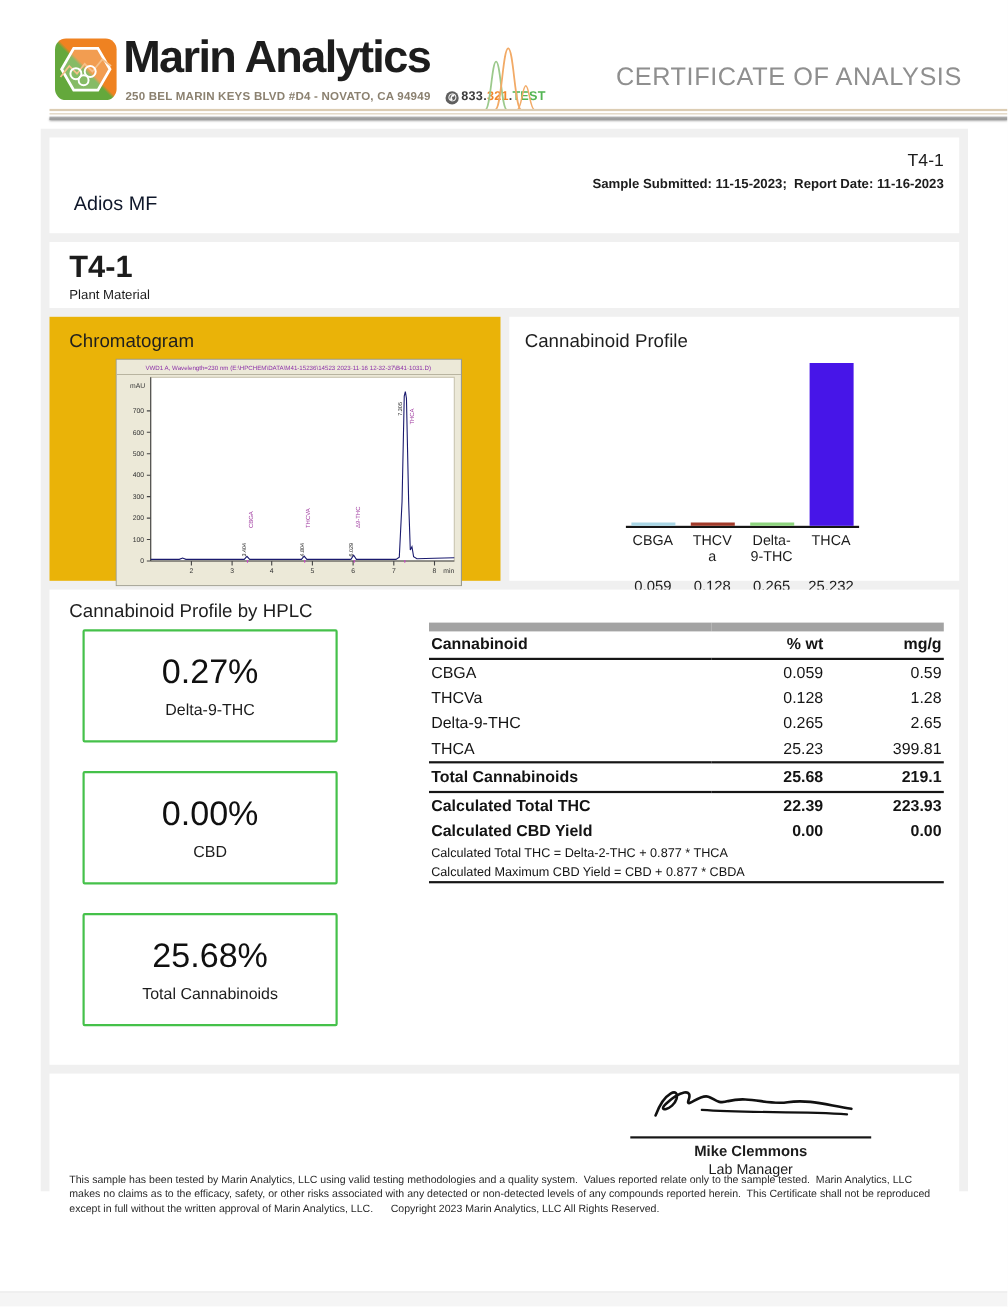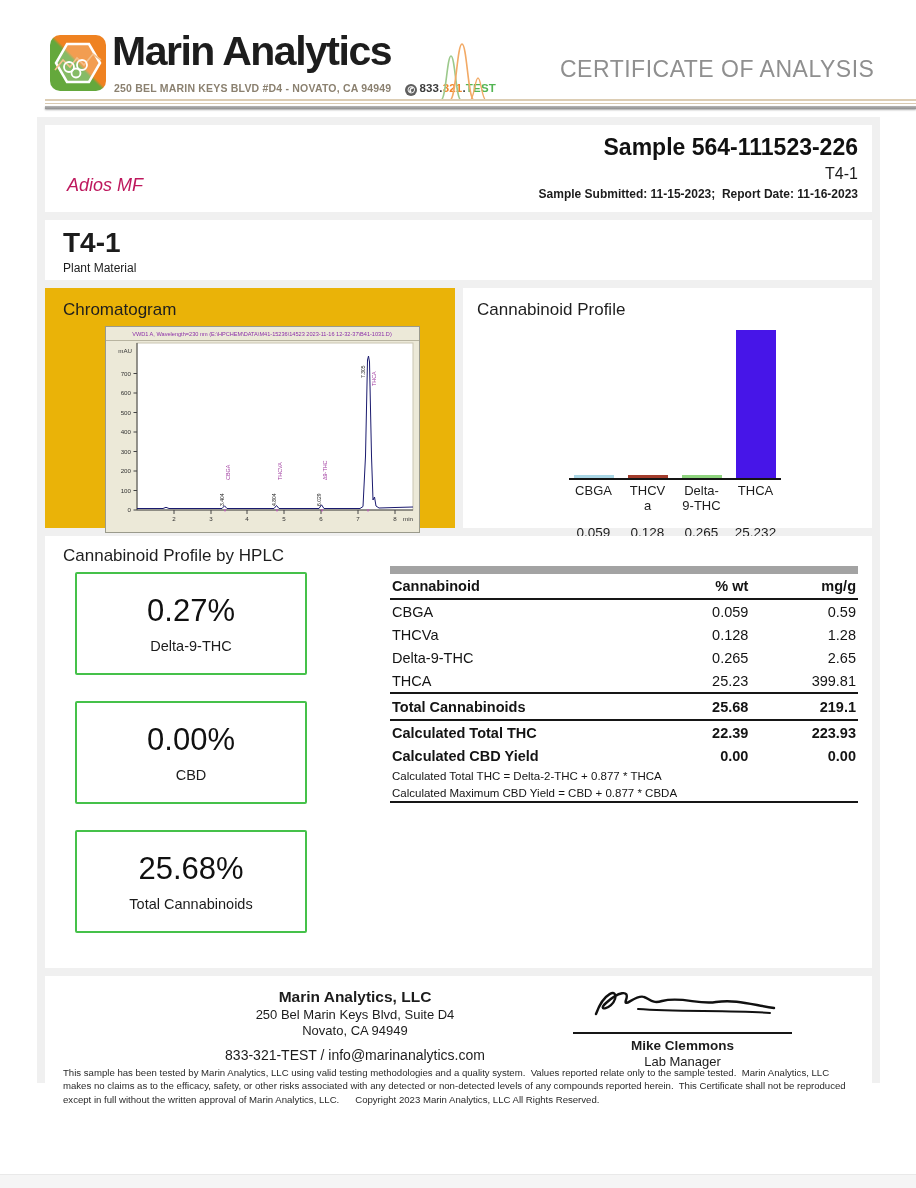--- a/index.html
+++ b/index.html
@@ -26,21 +26,21 @@
   .rule .r2 { height:1px; background:#d9cab2; margin-bottom:2px; }
   .rule .r3 { height:3px; background:linear-gradient(#b5b5b5,#8f8f8f);
               box-shadow:0 1px 2px rgba(0,0,0,0.35); }
 
   
   .content { position:absolute; left:37px; right:36px; top:117px; height:966px;
              background:#f0f0f0; padding:8px; box-sizing:border-box; }
   .card { background:#fff; margin-bottom:8px; box-sizing:border-box; position:relative; }
 
   .sample-card { height:87px; }
-  .client { position:absolute; left:22px; bottom:16px; font-size:18px; color:#be185d;font-style:italic; }
+  .client { position:absolute; left:22px; bottom:16px; font-size:18px; color:#0f172a; }
   .sample-right { position:absolute; right:14px; top:9px; text-align:right; }
   .sample-id { font-size:23px; font-weight:700; color:#111; }
   .sample-name { font-size:16px; margin-top:4px; }
   .sample-dates { font-size:12px; font-weight:700; margin-top:4px; white-space:pre-wrap; }
 
   .name-card { height:60px; padding:7px 18px; }
   .big-name { font-size:28px; font-weight:700; }
   .material { font-size:12px; margin-top:2px; }
 
   .charts-row { display:flex; gap:8px; height:240px; margin-bottom:8px; }
@@ -144,21 +144,20 @@
     <div class="r1"></div>
       <div class="r2"></div>
       <div class="r3"></div>
   </div>
 
   <div class="content">
 
     <div class="card sample-card">
       <div class="client">Adios MF</div>
       <div class="sample-right">
-        <div class="sample-id">Sample 564-111523-226</div>
         <div class="sample-name">T4-1</div>
         <div class="sample-dates">Sample Submitted: 11-15-2023;  Report Date: 11-16-2023</div>
       </div>
     </div>
 
     <div class="card name-card">
       <div class="big-name">T4-1</div>
       <div class="material">Plant Material</div>
     </div>
 
@@ -331,26 +330,20 @@
               </tr>
             <tr class="note-row">
                 <td colspan="3">Calculated Maximum CBD Yield = CBD + 0.877 * CBDA</td>
               </tr>
           </tbody>
         </table>
       </div>
     </div>
 
     <div class="card footer-card">
-      <div class="lab-block">
-        <div class="lab-company">Marin Analytics, LLC</div>
-        <div class="lab-a1">250 Bel Marin Keys Blvd, Suite D4</div>
-        <div class="lab-a2">Novato, CA 94949</div>
-        <div class="lab-contact">833-321-TEST / info@marinanalytics.com</div>
-      </div>
       <div class="sig-block">
         <svg width="210" height="46" viewBox="0 0 210 46">
           <path d="M18 32 C26 10 40 6 37 17 C34 27 18 30 28 21 C40 10 52 7 48 18 C45 27 58 12 66 15 C72 17 74 22 84 19 C104 14 120 23 138 20 C158 17 175 23 196 26" fill="none" stroke="#111" stroke-width="2.4" stroke-linecap="round"></path>
           <path d="M60 27 C100 30 150 28 192 31" fill="none" stroke="#111" stroke-width="2" stroke-linecap="round"></path>
         </svg>
         <div class="sig-line"></div>
         <div class="sig-name">Mike Clemmons</div>
         <div class="sig-role">Lab Manager</div>
       </div>
       <div class="disclaimer">This sample has been tested by Marin Analytics, LLC using valid testing methodologies and a quality system.  Values reported relate only to the sample tested.  Marin Analytics, LLC makes no claims as to the efficacy, safety, or other risks associated with any detected or non-detected levels of any compounds reported herein.  This Certificate shall not be reproduced except in full without the written approval of Marin Analytics, LLC.      Copyright 2023 Marin Analytics, LLC All Rights Reserved.</div>

